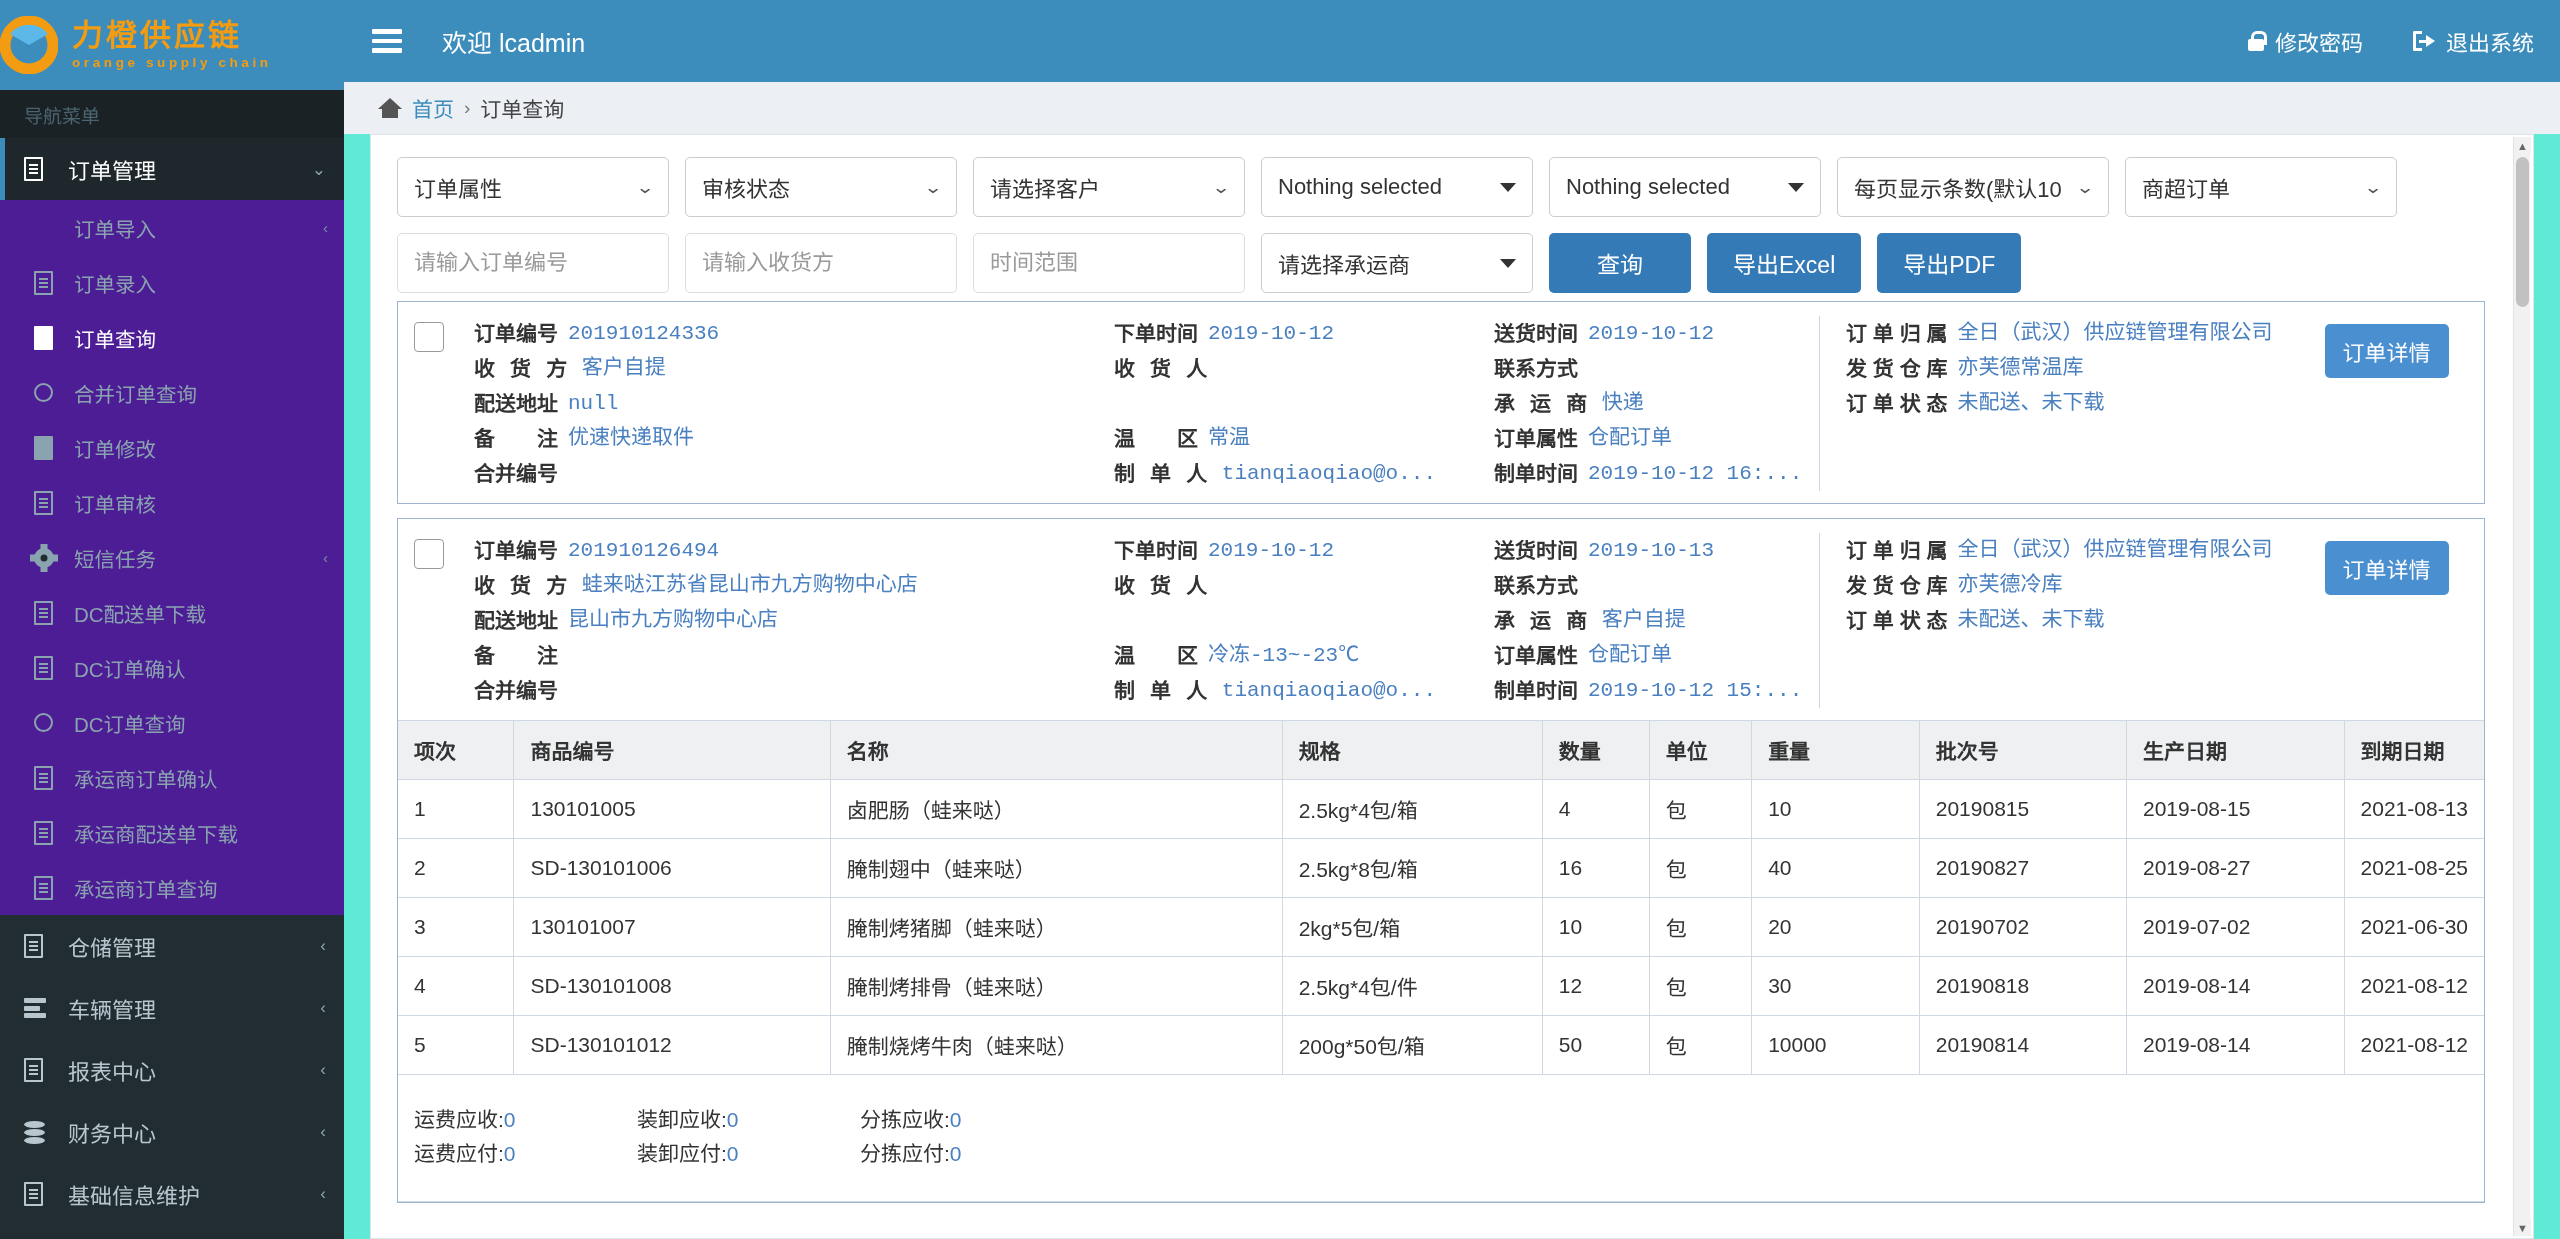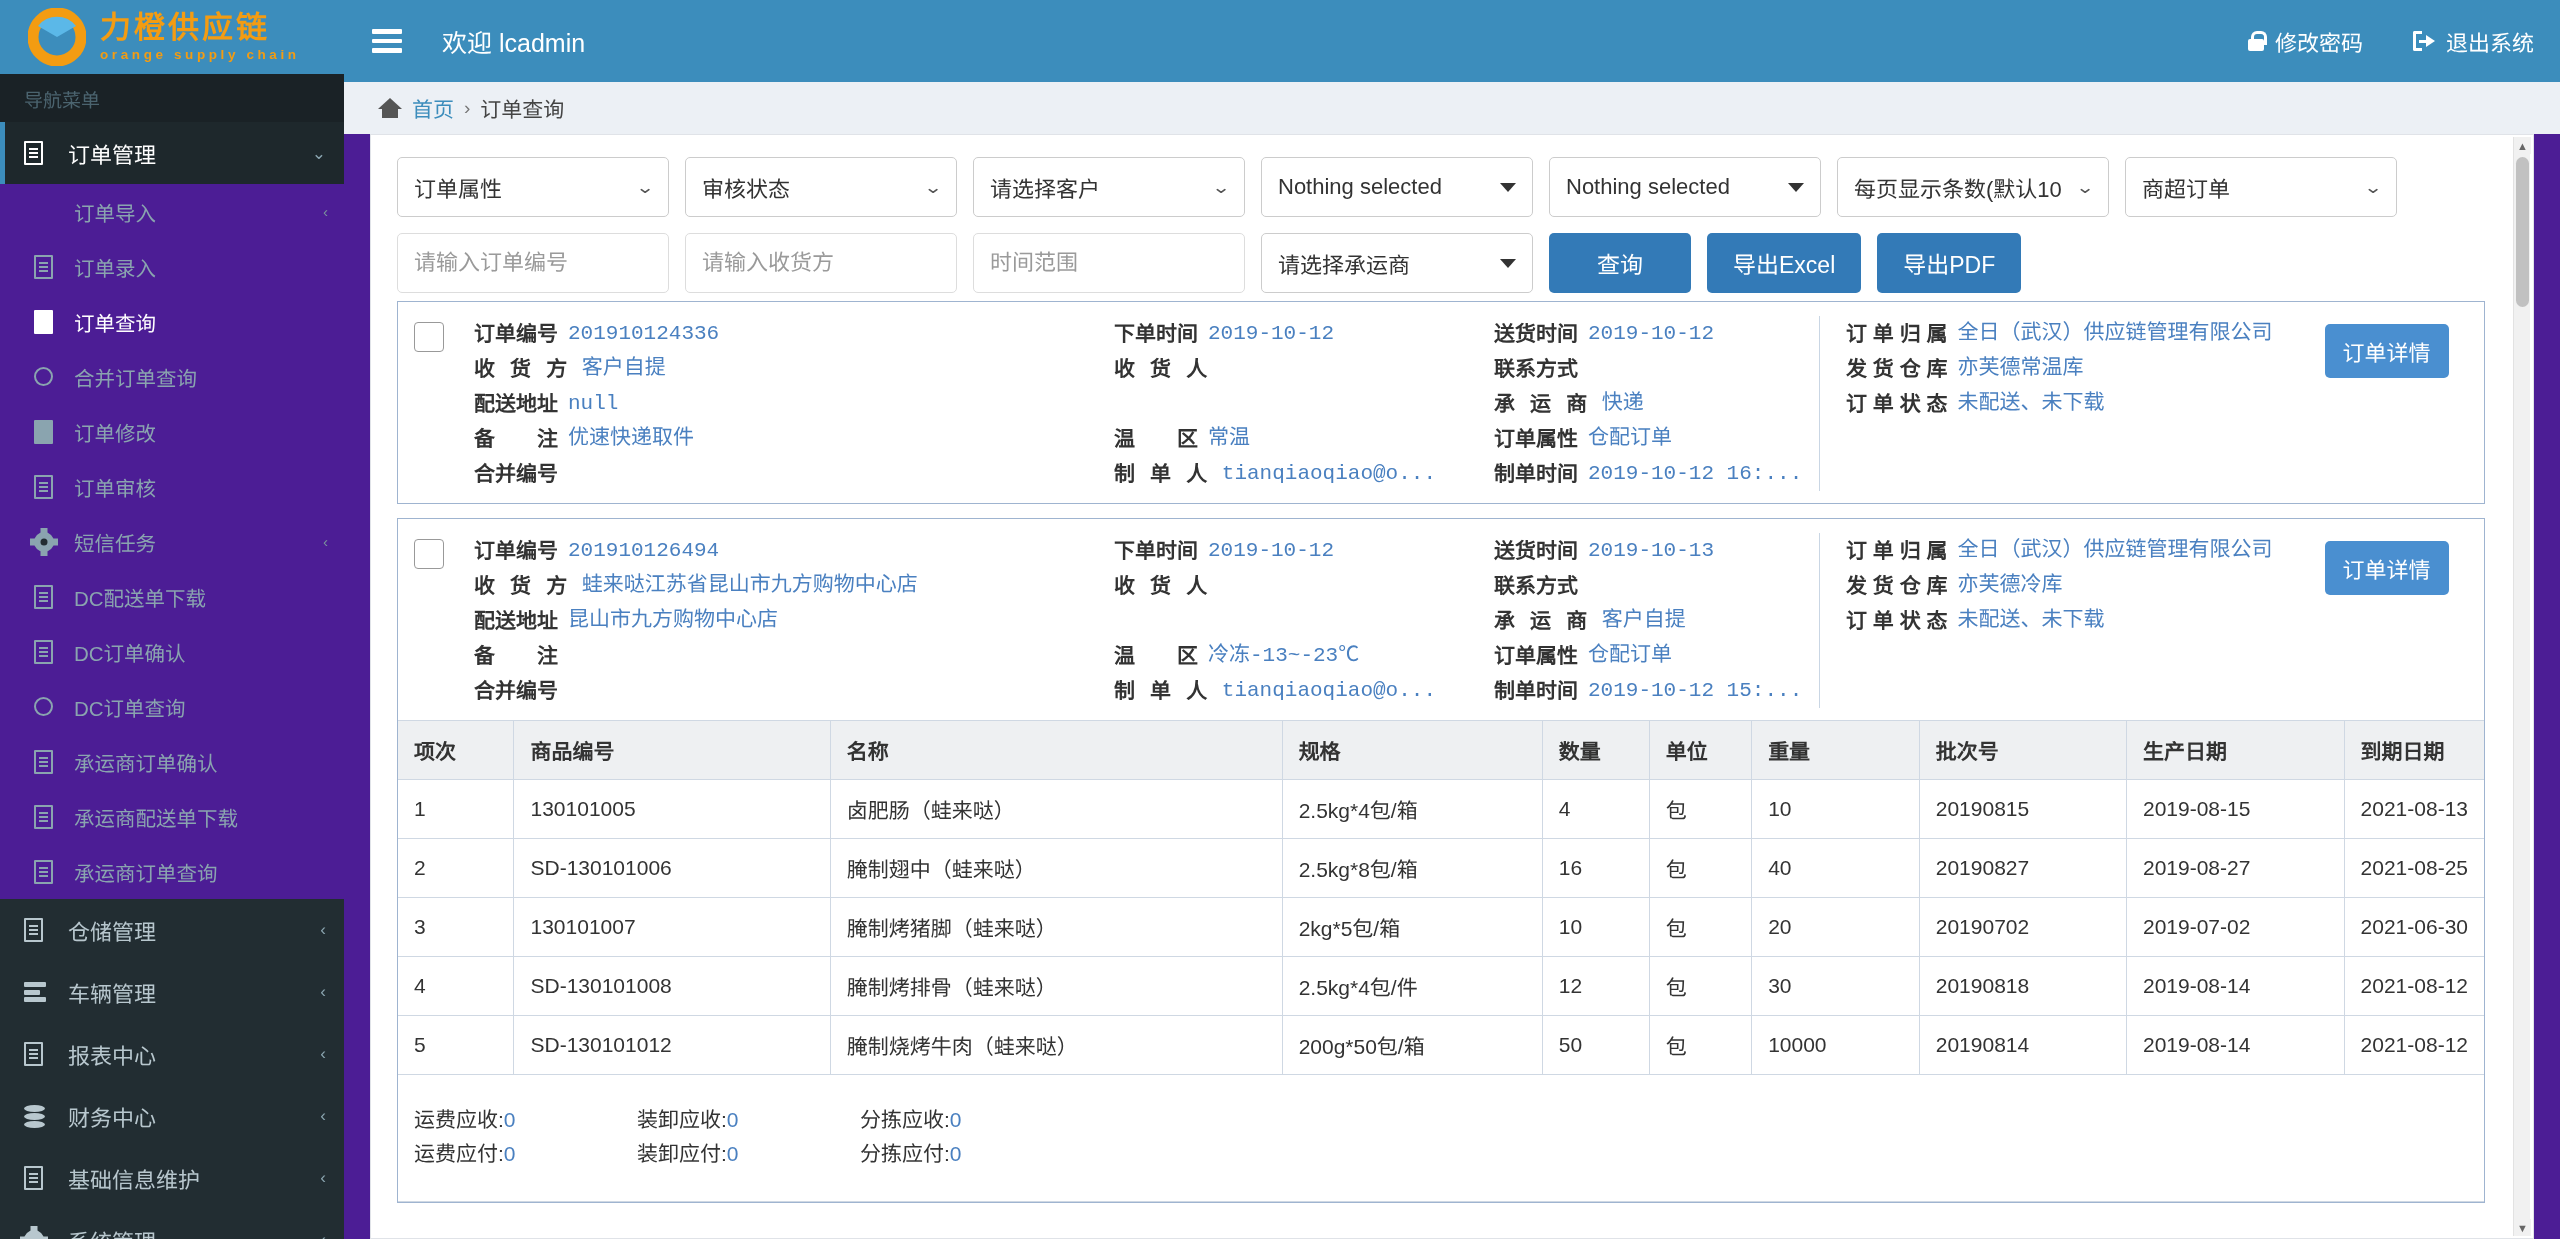--- a/index.html
+++ b/index.html
@@ -17,25 +17,24 @@
   .sidebar {
     width: 344px;
     min-width: 344px;
     height: 1239px;
     background: #222d32;
     color: #b8c7ce;
     overflow: hidden;
     position: relative;
   }
   .brand {
-    height: 74px;
+    height: 90px;
     background: #3c8dbc;
     display: flex;
     align-items: center;
-    padding-left: 28px;
     gap: 14px;
   }
   .brand-logo { width: 58px; height: 58px; position: relative; flex: 0 0 58px; }
   .brand-text { display: flex; flex-direction: column; justify-content: center; line-height: 1; }
   .brand-cn {
     color: #f39c12;
     font-size: 31px;
     font-weight: bold;
     letter-spacing: 3px;
     white-space: nowrap;
@@ -179,21 +178,21 @@
   .ic-db span:nth-child(1) { top: 0; }
   .ic-db span:nth-child(2) { top: 8px; }
   .ic-db span:nth-child(3) { top: 16px; }
 
   
   .main {
     flex: 1 1 auto;
     height: 1239px;
     display: flex;
     flex-direction: column;
-    background: #4c1d95;
+    background: #5eead4;
     overflow: hidden;
   }
   .topbar {
     height: 82px;
     background: #3c8dbc;
     display: flex;
     align-items: center;
     padding: 0 26px 0 28px;
     color: #ffffff;
     flex: 0 0 82px;

